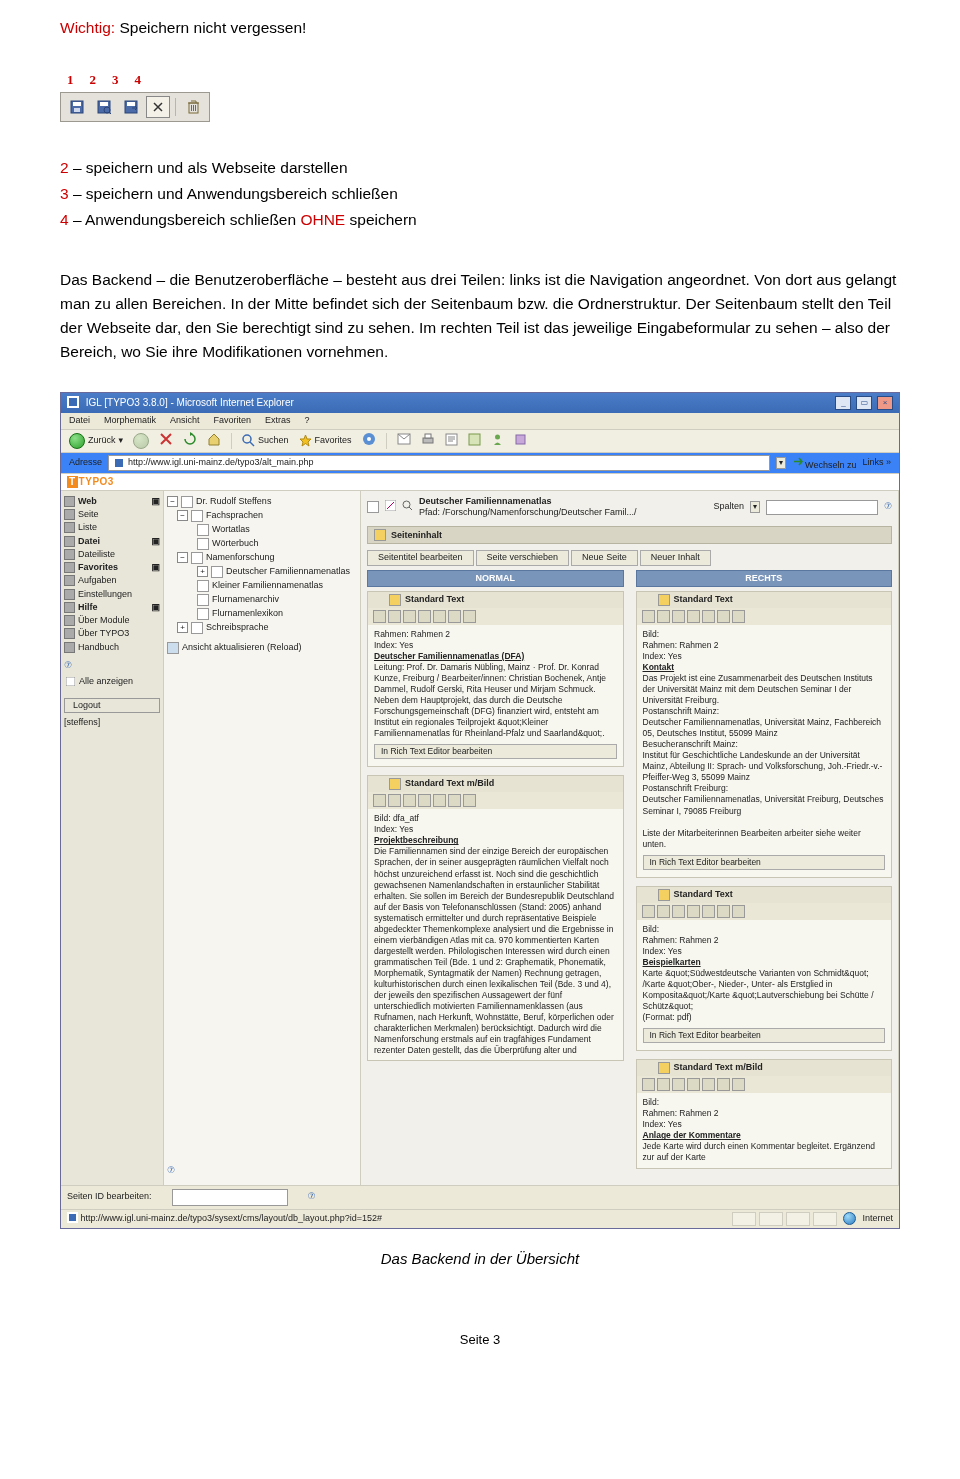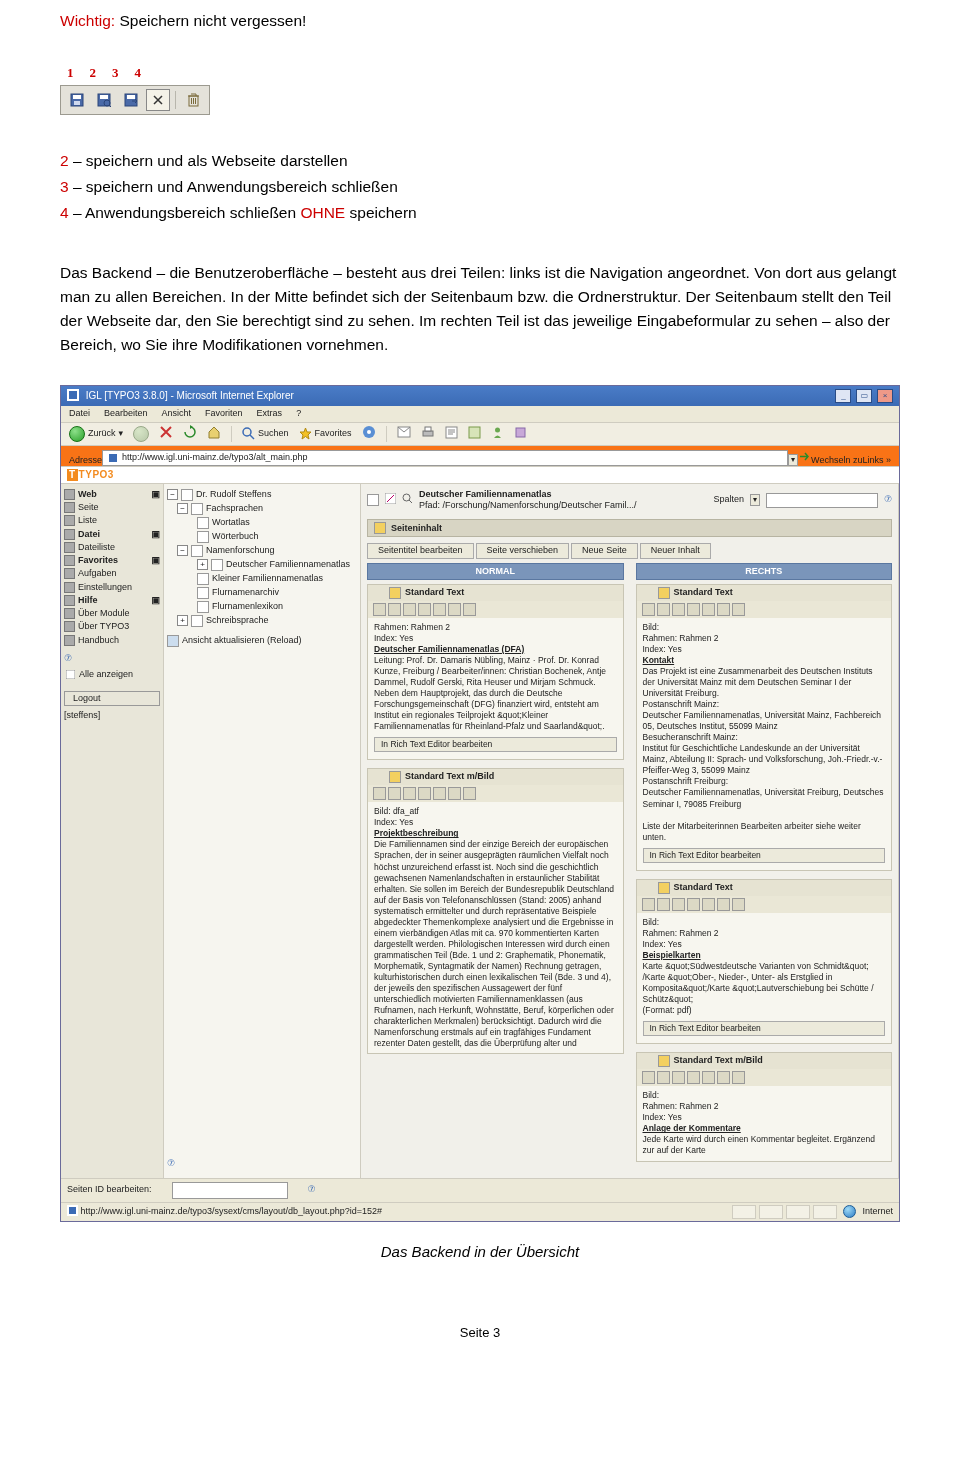--- a/index.html
+++ b/index.html
@@ -1,38 +1,38 @@
 <!DOCTYPE html>
 <html><head>
 <meta charset="utf-8">
 <style>
   html,body{margin:0;padding:0;background:#fff;}
   body{font-family:Verdana,Geneva,sans-serif;color:#000;font-size:15.5px;line-height:1.55;}
-  .page{width:960px;margin:9px auto;padding:0 60px 60px 60px;box-sizing:border-box;}
+  .page{width:960px;margin:16px auto;padding:0 60px 60px 60px;box-sizing:border-box;}
   .important-line{margin-top:6px;}
   .red{color:#c00;}
   .toolbar-image{margin:14px 0 24px 0;display:inline-block;}
   .tb-numbers{display:flex;gap:16px;margin-bottom:2px;margin-left:7px;}
   .tb-numbers span{color:#c00;font-size:13px;font-weight:bold;font-family:"Times New Roman",serif;}
   .tb-row{display:inline-flex;align-items:center;background:#e4e2da;border:1px solid #9c9a90;padding:3px 4px;gap:3px;}
   .tb-btn{width:22px;height:20px;display:flex;align-items:center;justify-content:center;background:#e4e2da;border:1px solid transparent;font-size:13px;}
   .tb-sep{width:1px;height:18px;background:#b8b6ac;margin:0 2px;}
   .list{margin:10px 0 36px 0;}
   .list-row{margin:2px 0;}
   .section-title{font-size:16px;margin:40px 0 24px 0;font-weight:normal;}
   .body-p{margin:0 0 8px 0;}
   
   .shot{margin:28px 0 18px 0;border:1px solid #6a6a9a;background:#ece9d8;font-family:Tahoma,Verdana,sans-serif;font-size:9px;color:#222;line-height:1.25;}
   .titlebar{height:20px;background:linear-gradient(#4a7cc7,#3b6bb5);display:flex;align-items:center;padding:0 6px;color:#fff;font-size:10px;justify-content:space-between;}
   .title-ctrls span{display:inline-block;width:14px;height:12px;background:#dfe6f4;border:1px solid #2a4c86;margin-left:2px;font-size:8px;text-align:center;color:#2a4c86;line-height:12px;}
   .menubar{height:16px;display:flex;align-items:center;gap:14px;padding:0 8px;background:#ece9d8;border-bottom:1px solid #cfccc0;font-size:9px;}
   .navbar{height:22px;display:flex;align-items:center;gap:10px;padding:0 8px;background:#f1eee2;border-bottom:1px solid #cfccc0;}
   .navbar .nb{display:flex;align-items:center;gap:3px;}
   .nb-ball{width:14px;height:14px;border-radius:50%;}
-  .addrbar{height:20px;display:flex;align-items:flex-end;padding:0 8px;background:#f97316;border-bottom:1px solid #cfccc0;}
+  .addrbar{height:20px;display:flex;align-items:center;gap:6px;padding:0 8px;background:#3b82f6;border-bottom:1px solid #cfccc0;}
   .addrfield{flex:1;height:14px;background:#fff;border:1px solid #999;padding:0 4px;display:flex;align-items:center;overflow:hidden;}
   .addrfield svg{flex:none;}
   .logo-row{height:16px;display:flex;align-items:center;padding:0 6px;background:#fff;border-bottom:1px solid #cfccc0;color:#f38b1f;font-weight:bold;font-size:10px;letter-spacing:0.5px;}
   .logo-row .t3-box{background:#f38b1f;color:#fff;padding:0 2px;margin-right:1px;}
   .cols{display:flex;align-items:stretch;background:#efeee8;}
   .col{border-right:1px solid #cfccc0;display:flex;flex-direction:column;}
   .col1{width:96px;background:#e8e6d9;padding:4px 3px;}
   .col2{width:190px;background:#f6f5ef;padding:4px 3px;}
   .col3{flex:1;background:#f1f0ea;padding:0;}
   .sb-h{font-weight:bold;margin:4px 0 2px 0;}
@@ -150,21 +150,21 @@
       </span>
       <span class="title-ctrls">
         <span>_</span>
         <span>▭</span>
         <span style="background:#e98;">×</span>
       </span>
     </div>
 
     <div class="menubar">
       <span>Datei</span>
-      <span>Bearbeiten</span>
+      <span>Morphematik</span>
       <span>Ansicht</span>
       <span>Favoriten</span>
       <span>Extras</span>
       <span>?</span>
     </div>
 
     <div class="navbar">
       <span class="nb"><span class="nb-ball" style="background:radial-gradient(circle at 35% 30%,#8de08a,#2aa02a);border:1px solid #157015"></span><span>Zurück</span> ▾</span>
       <span class="nb-ball" style="background:radial-gradient(circle at 35% 30%,#d8e6c8,#b8c8a8);border:1px solid #98a888"></span>
       <span><svg width="14" height="14">

